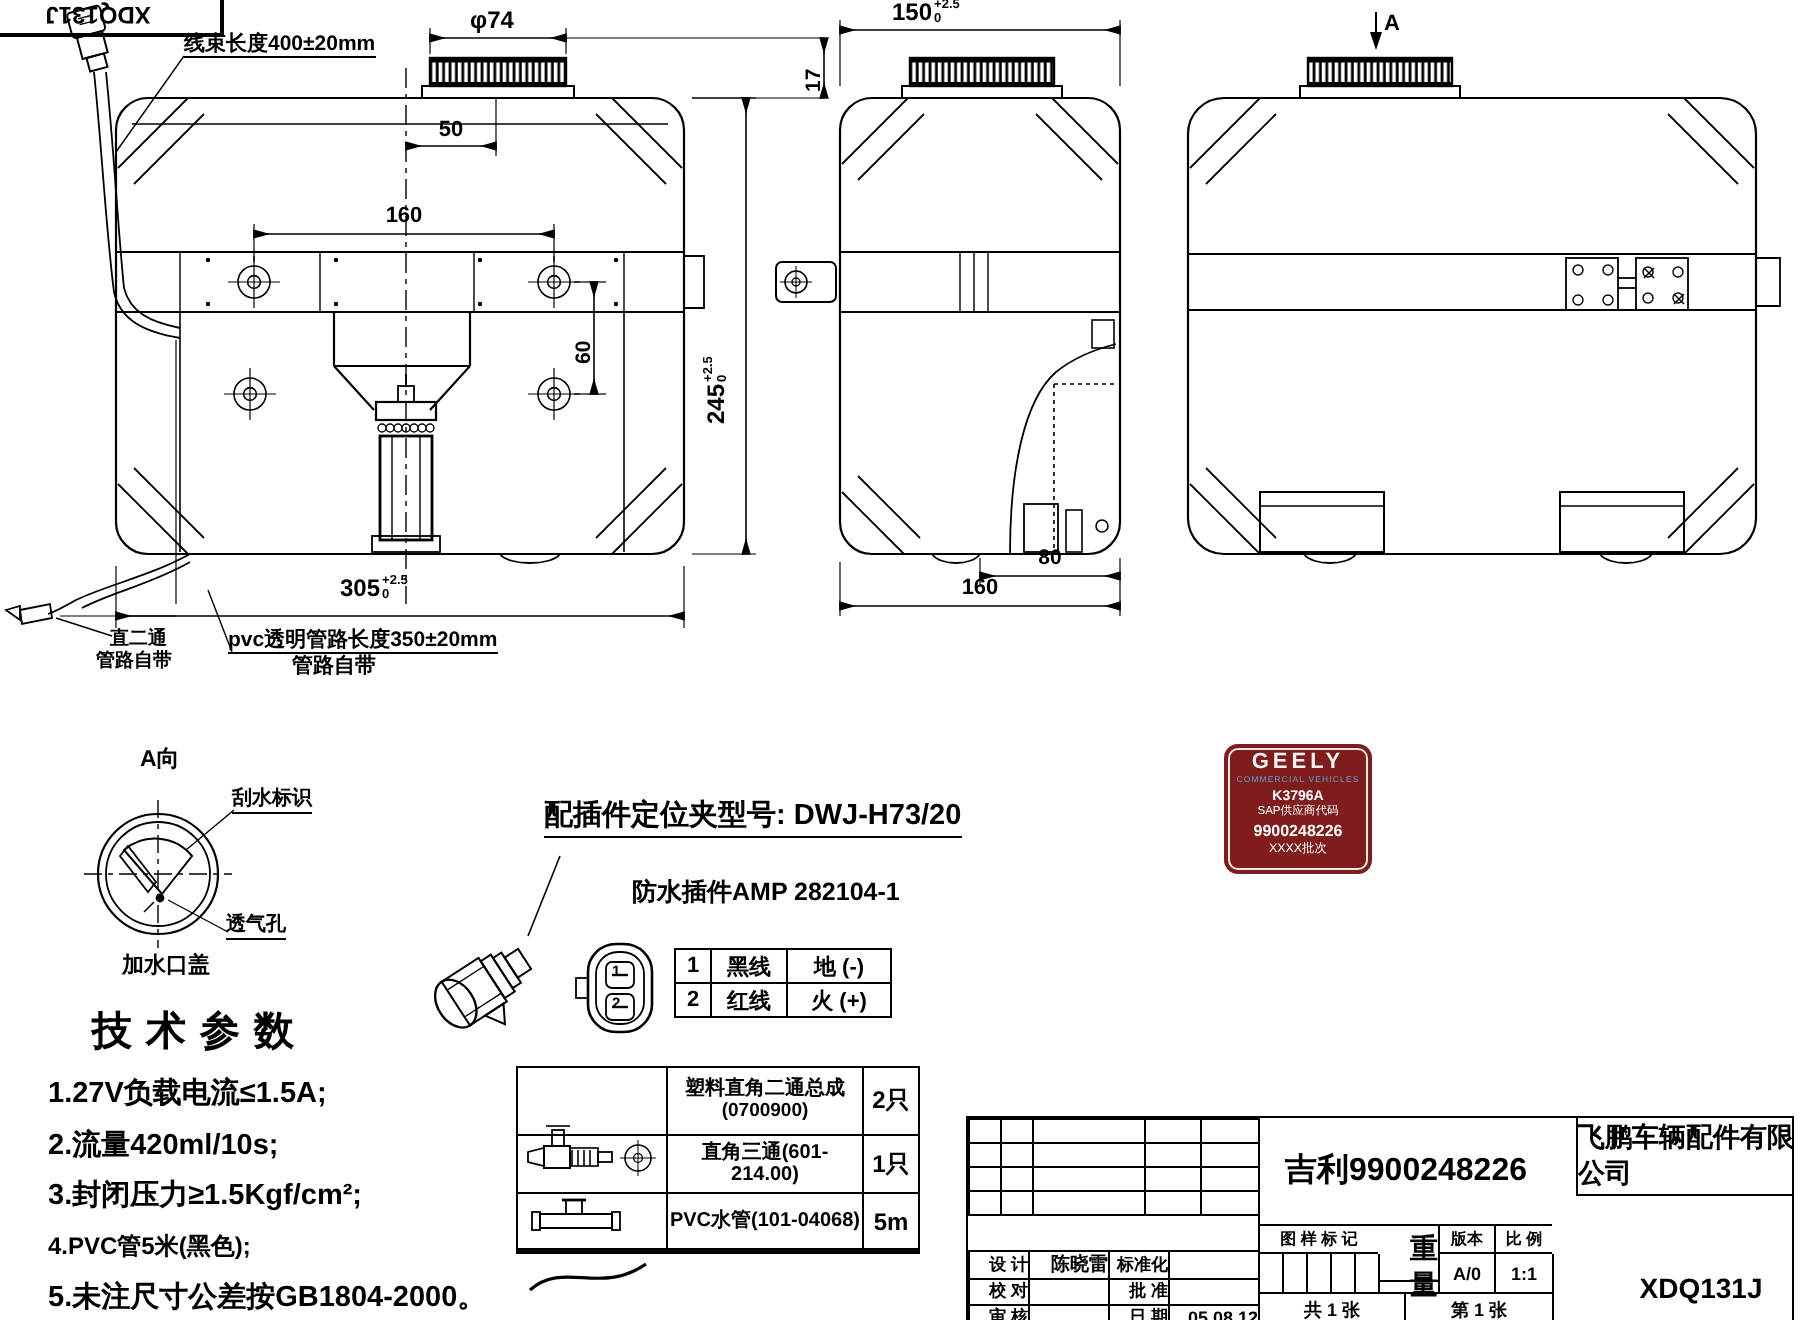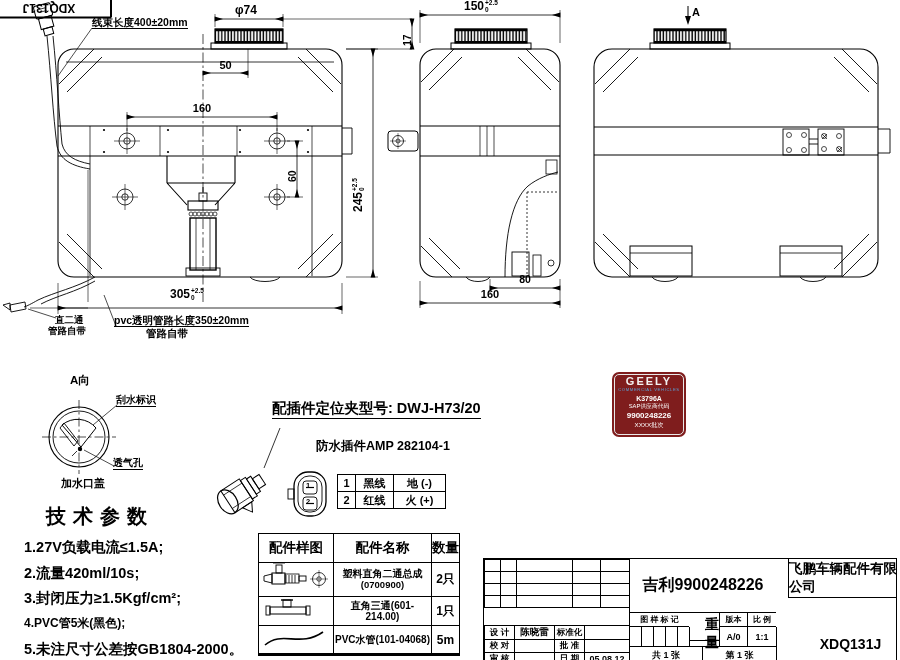--- a/index.html
+++ b/index.html
@@ -34,21 +34,21 @@
   .badge .l3{font-size:8px;color:#fff;font-weight:bold;line-height:10px;}
   .badge .l4{font-size:6.2px;color:#fff;line-height:8px;}
   
   .tb{position:absolute;left:483px;top:558px;width:414px;height:102px;box-sizing:border-box;
       border-left:1.5px solid #000;border-top:1.5px solid #000;border-right:1.5px solid #000;overflow:hidden;}
   .tb table{border-collapse:collapse;table-layout:fixed;position:absolute;}
   .tb td{border:1px solid #000;text-align:center;font-weight:bold;padding:0;overflow:hidden;}
   .ta{left:0;top:0;width:145px;}
   .ta td{height:11px;font-size:8.5px;}
   .tbB{left:0;top:66px;width:145px;}
-  .tbB td{height:11px;font-size:8.5px;}
+  .tbB td{height:11px;font-size:8.5px;text-align:right;}
   .cell{position:absolute;box-sizing:border-box;border:0 solid #000;border-left-width:1px;border-bottom-width:1px;
         display:flex;align-items:center;justify-content:center;font-weight:bold;}
 </style>
 </head>
 <body>
 
 <div class="wrap">
 
 <svg width="900" height="660" viewBox="0 0 900 660">
   <defs>
@@ -371,21 +371,21 @@
 <span class="t" style="left:170px;top:288px;font-size:12px;"><span>305</span><span class="tol">
         <i>+2.5</i>
         <i>0</i>
       </span></span>
 
 <span class="t r90" style="left:352px;top:212px;font-size:12px;"><span>245</span><span class="tol">
         <i>+2.5</i>
         <i>0</i>
       </span></span>
 
-<span class="t" style="left:464px;top:0px;font-size:12px;"><span>150</span><span class="tol">
+<span class="t" style="left:446px;top:0px;font-size:12px;"><span>150</span><span class="tol">
         <i>+2.5</i>
         <i>0</i>
       </span></span>
 
 <span class="t" style="left:490px;top:274px;width:70px;text-align:center;font-size:10.5px;">80</span>
 <span class="t" style="left:420px;top:289px;width:140px;text-align:center;font-size:11px;">160</span>
 
 <span class="t" style="left:692px;top:7px;font-size:11px;">A</span>
 
 <span class="t" style="left:55px;top:315px;font-size:9.5px;">直二通</span>
@@ -430,25 +430,20 @@
 </tbody>
     </table>
 
 <table class="parts">
   <colgroup>
         <col style="width:75px">
         <col style="width:98px">
         <col style="width:28px">
       </colgroup>
   <tbody>
-        <tr>
-          <td class="hd">配件样图</td>
-      <td class="hd">配件名称</td>
-      <td class="hd">数量</td>
-        </tr>
   <tr class="r1">
           <td></td>
       <td class="nm">
             <div>塑料直角二通总成</div>
             <div style="font-size:9.5px">(0700900)</div>
           </td>
       <td class="qt">2只</td>
         </tr>
   <tr>
           <td></td>

